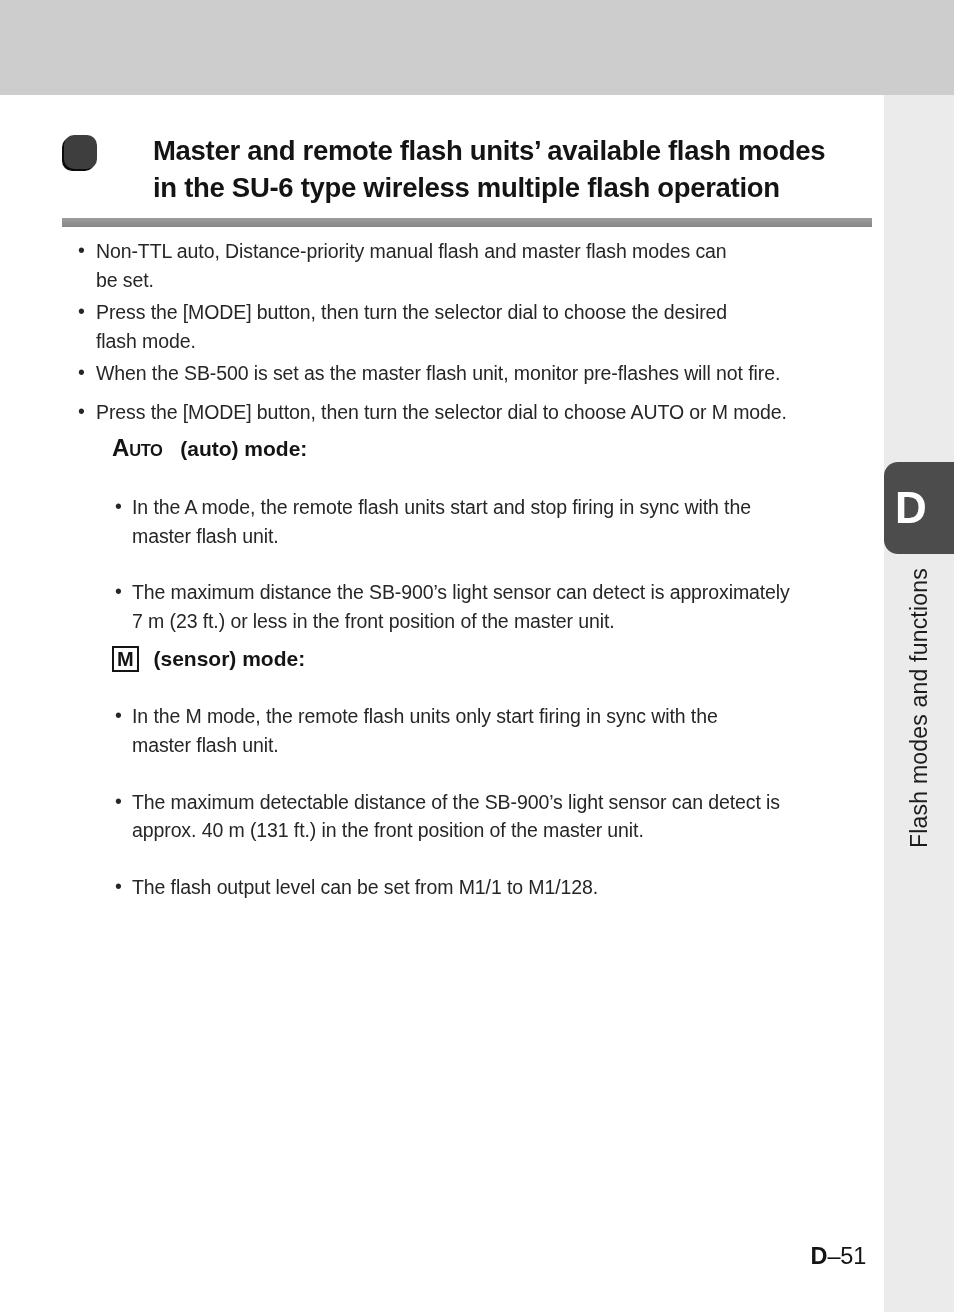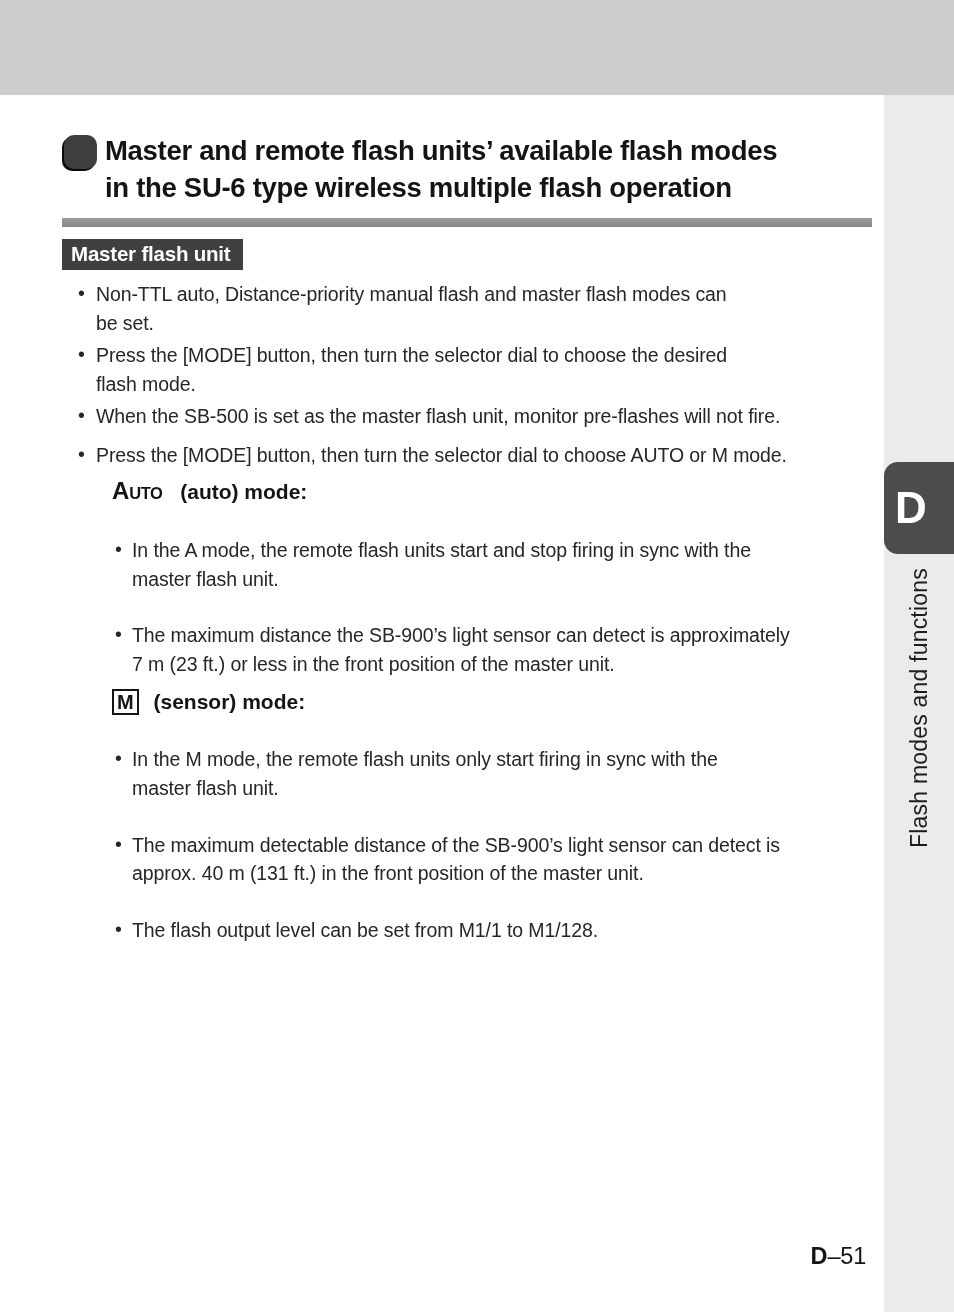--- a/index.html
+++ b/index.html
@@ -15,21 +15,21 @@
     background:#4c4c4c; border-radius:14px 0 0 14px;
     display:flex; align-items:center; box-sizing:border-box; padding-left:11px;
   }
   .side-tab .tab-letter { color:#ffffff; font-weight:bold; font-size:44px; line-height:1; }
   .side-vtext {
     position:absolute; left:919px; top:708px;
     transform:translate(-50%,-50%) rotate(-90deg);
     white-space:nowrap; font-size:23px; color:#1c1c1c; letter-spacing:0.2px;
   }
   .content { position:absolute; left:0; top:95px; width:884px; }
-  .title-row { display:flex; margin:37px 0 12px 64px; }
+  .title-row { display:flex; margin:37px 0 12px 64px;gap:48px; }
   .chapter-chip {
     flex:none; width:33px; height:34px; margin-top:3px;
     background:#3e3e3e; border-radius:10px; box-shadow:-2px 2px 0 #0b0b0b;
   }
   .title-text {
     margin-left:8px; font-size:27.5px; font-weight:bold; color:#141414;
     line-height:37px; letter-spacing:-0.3px;
   }
   .title-text span { display:block; }
   .rule { margin:5px 0 0 62px; width:810px; height:9px; background:linear-gradient(#9c9c9c,#868686); }
@@ -84,23 +84,20 @@
     <div class="title-row">
       <div class="chapter-chip"></div>
       <div class="title-text">
         <span>Master and remote flash units’ available flash modes</span>
         <span>in the SU-6 type wireless multiple flash operation</span>
       </div>
     </div>
 
     <div class="rule"></div>
 
-    <div>
-      <div class="sec-header">Master flash unit</div>
-    </div>
 
     <div class="bullets">
       <div class="bullet">Non-TTL auto, Distance-priority manual flash and master flash modes can
 be set.</div>
       <div class="bullet">Press the [MODE] button, then turn the selector dial to choose the desired
 flash mode.</div>
       <div class="bullet">When the SB-500 is set as the master flash unit, monitor pre-flashes will not fire.</div>
     </div>
 
 

